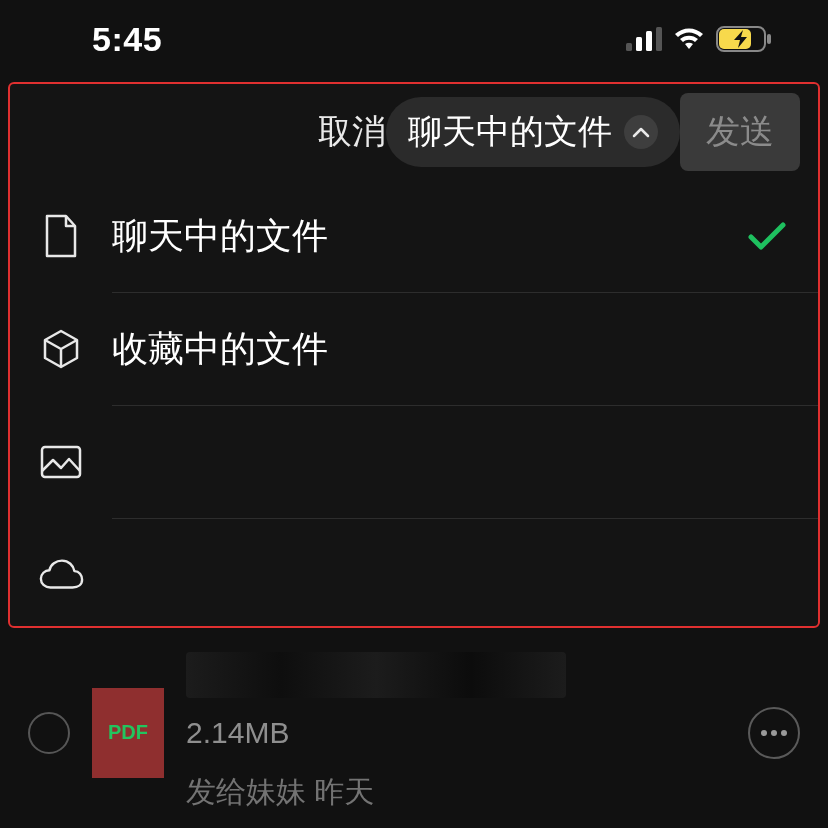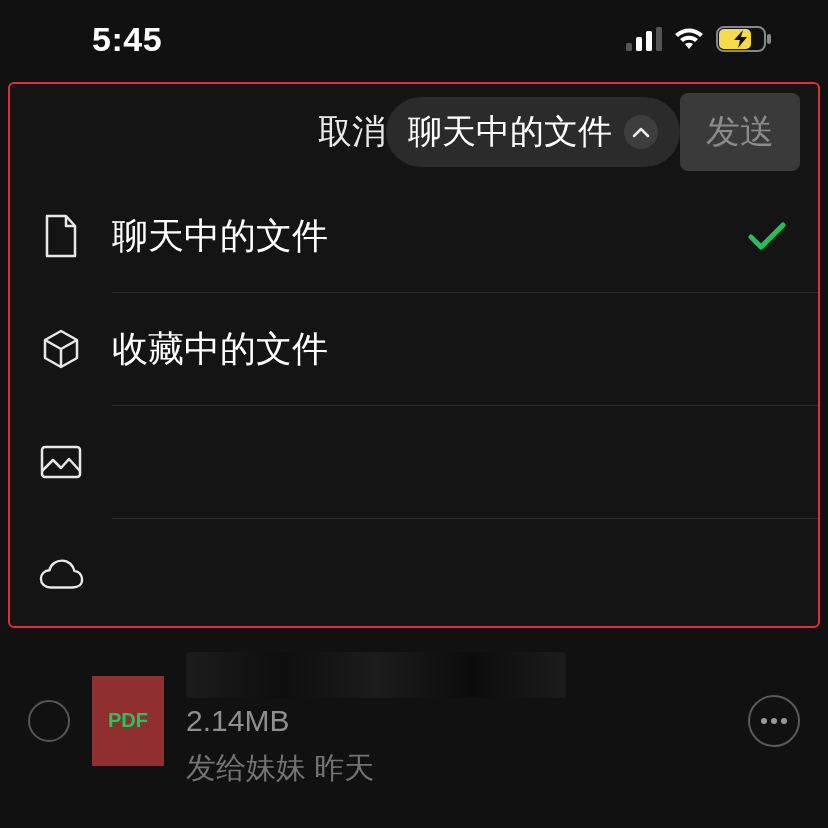--- a/index.html
+++ b/index.html
@@ -65,21 +65,21 @@
     .radio {
       width:42px; height:42px; border:2px solid #565656;
       border-radius:50%;
     }
     .pdf-thumb {
       width:72px; height:90px; background:#8f2f2f;
       display:flex; align-items:center; justify-content:center;
       color:#22c55e; font-size:20px; font-weight:600;
       border-radius:0;
     }
-    .file-meta { flex:1; display:flex; flex-direction:column; gap:6px; }
+    .file-meta { flex:1; display:flex; flex-direction:column; gap:18px; }
     .file-name-redact {
       height:46px; width:380px;
       background:linear-gradient(90deg,#1c1c1c,#0e0e0e,#1c1c1c,#0c0c0c,#1c1c1c);
       border-radius:4px;
     }
     .file-size { font-size:30px; color:#8f8f8f; }
     .file-sub { font-size:30px; color:#737373; margin-top:4px; }
     .more-btn {
       width:52px; height:52px; border:2px solid #5a5a5a;
       border-radius:50%; display:flex; align-items:center;

